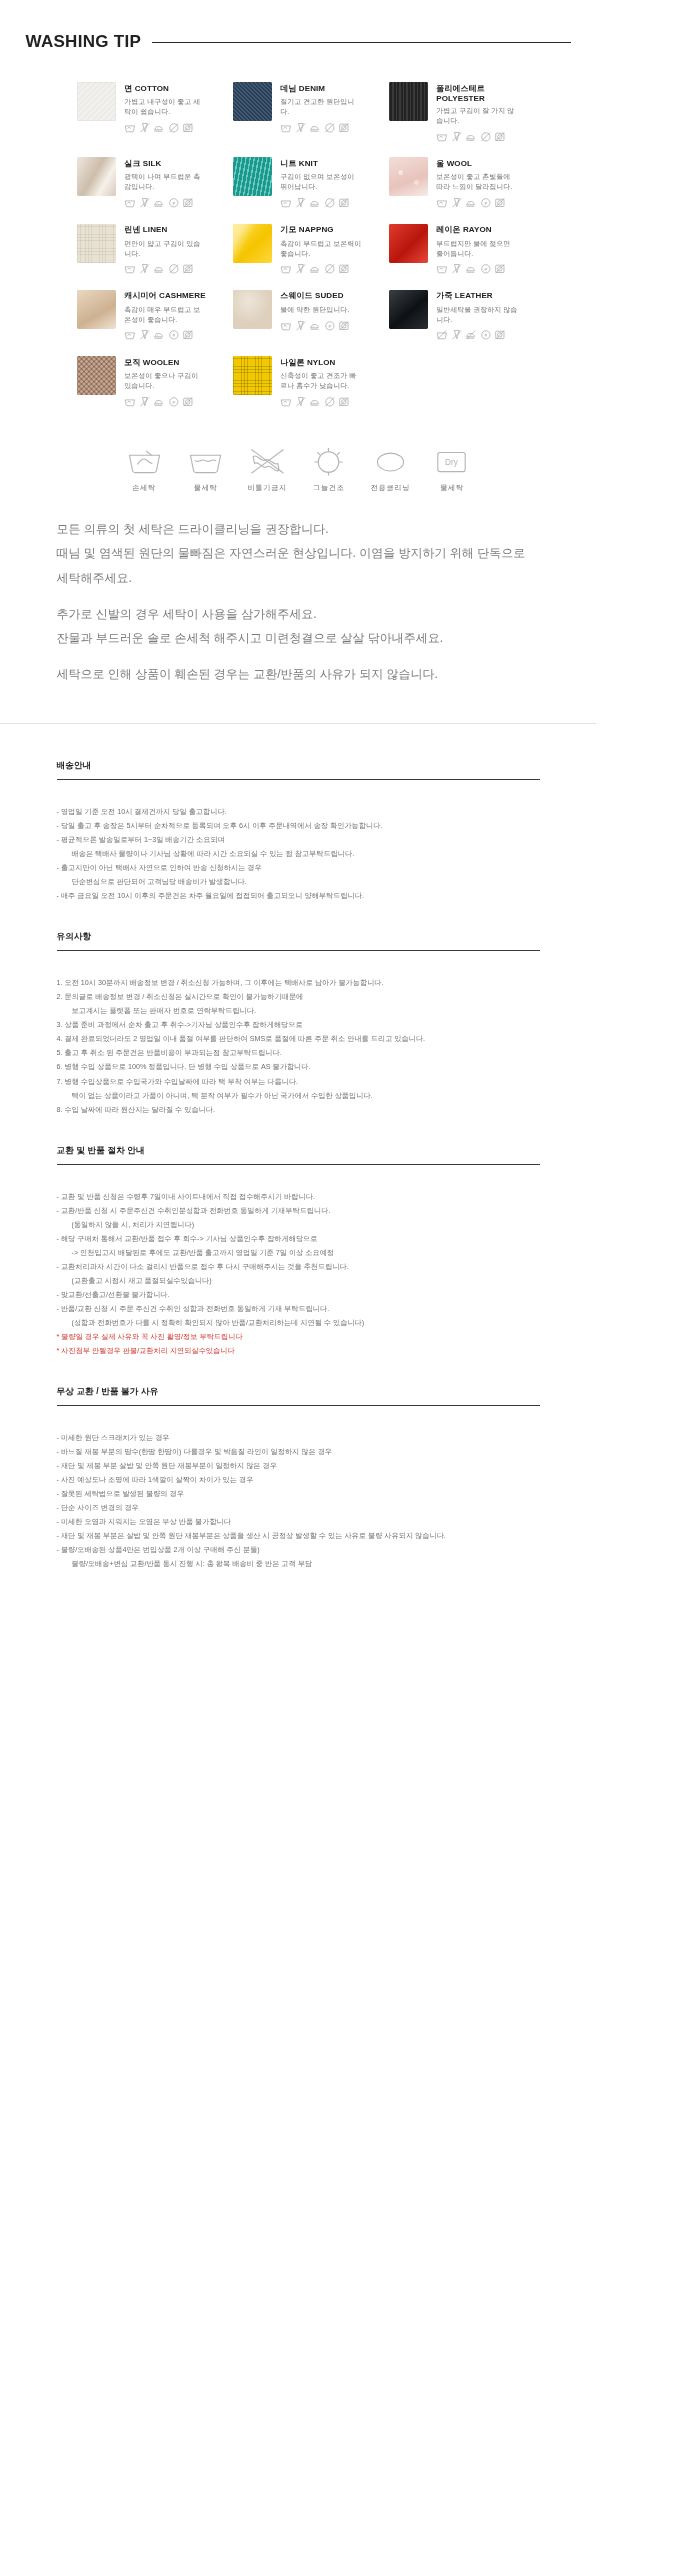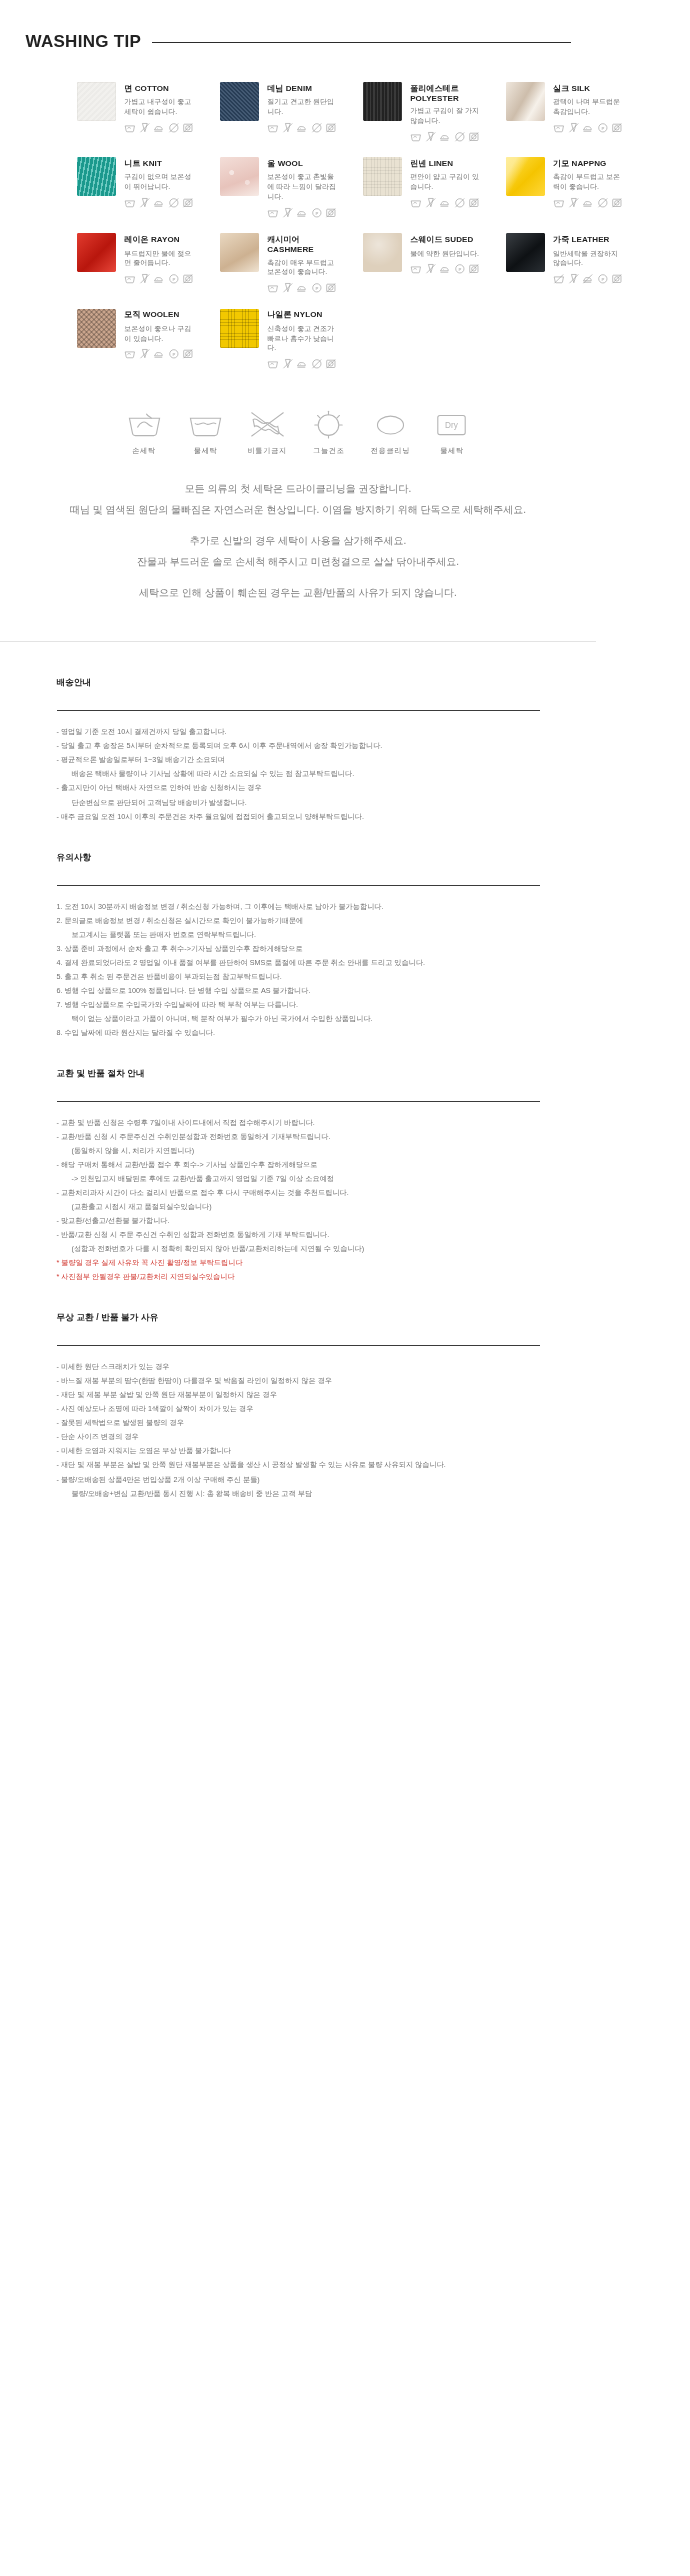--- a/index.html
+++ b/index.html
@@ -20,21 +20,21 @@
     display:flex; align-items:center; gap:11px;
   }
   .wt-title {
     font-size:17px; font-weight:bold; letter-spacing:0.3px; color:#222;
     white-space:nowrap;
   }
   .wt-rule { flex:1; height:0.7px; background:#2b2b2b; }
 
   .wt-grid {
     width:442px; margin:30px auto 0 auto;
-    display:grid; grid-template-columns:1fr 1fr 1fr 1fr; column-gap:26px; row-gap:15px;
+    display:grid; grid-template-columns:1fr 1fr 1fr; column-gap:26px; row-gap:15px;
   }
   .wt-item { display:flex; gap:8.3px; }
   .swatch {
     width:39px; height:39px; flex:0 0 39px; border-radius:1.4px;
     background:#ddd; position:relative; overflow:hidden;
   }
   .wt-body { flex:1; min-width:0; padding-top:0.7px; }
   .wt-name { font-size:8px; font-weight:bold; color:#222; letter-spacing:0.1px; }
   .wt-desc { font-size:7px; color:#6f6f6f; margin-top:3.5px; line-height:1.4; }
   .wt-icons { margin-top:4.8px; display:flex; gap:2.8px; align-items:center; }
@@ -84,33 +84,33 @@
   .wt-bigicons {
     width:442px; margin:33px auto 0 auto;
     display:flex; justify-content:space-between; align-items:flex-end;
     padding:0 40px;
   }
   .bi { width:54px; text-align:center; }
   .bi .glyph { height:36px; display:flex; align-items:flex-end; justify-content:center; }
   .bi .cap { margin-top:7px; font-size:7.2px; color:#6f6f6f; letter-spacing:0.7px;font-family:Liberation Mono, monospace; }
 
   .wt-notes {
-    width:483px; margin:23.5px auto 0 auto; text-align:center;
-    font-size:10px; color:#7b7b7b; line-height:2.05;
+    width:483px; margin:23.5px auto 0 auto; text-align:left;
+    font-size:12px; color:#7b7b7b; line-height:2.05;
   }
   .wt-notes .blk { margin-bottom:11px; }
 
   .wt-divider { width:100%; height:0.7px; background:#e3e3e3; margin:37px 0 0 0; }
 
   
   .info { width:483px; margin:0 auto; padding:36px 0 41px 0; }
   .info-block { margin-bottom:28px; }
   .info-h {
     font-size:8.6px; font-weight:bold; color:#222; letter-spacing:0.1px;
-    padding-bottom:21px; border-bottom:0.7px solid #3a3a3a; margin-bottom:14px;
+    padding-bottom:7px; border-bottom:0.7px solid #3a3a3a; margin-bottom:25px;
   }
   .li { font-size:7.2px; color:#6e6e6e; line-height:1.95; }
   .li.ind2 { padding-left:15px; }
   .li.red { color:#d0342c; }
 
   .page-bottom { height:25px; }
 </style>
 </head>
 <body>
 

